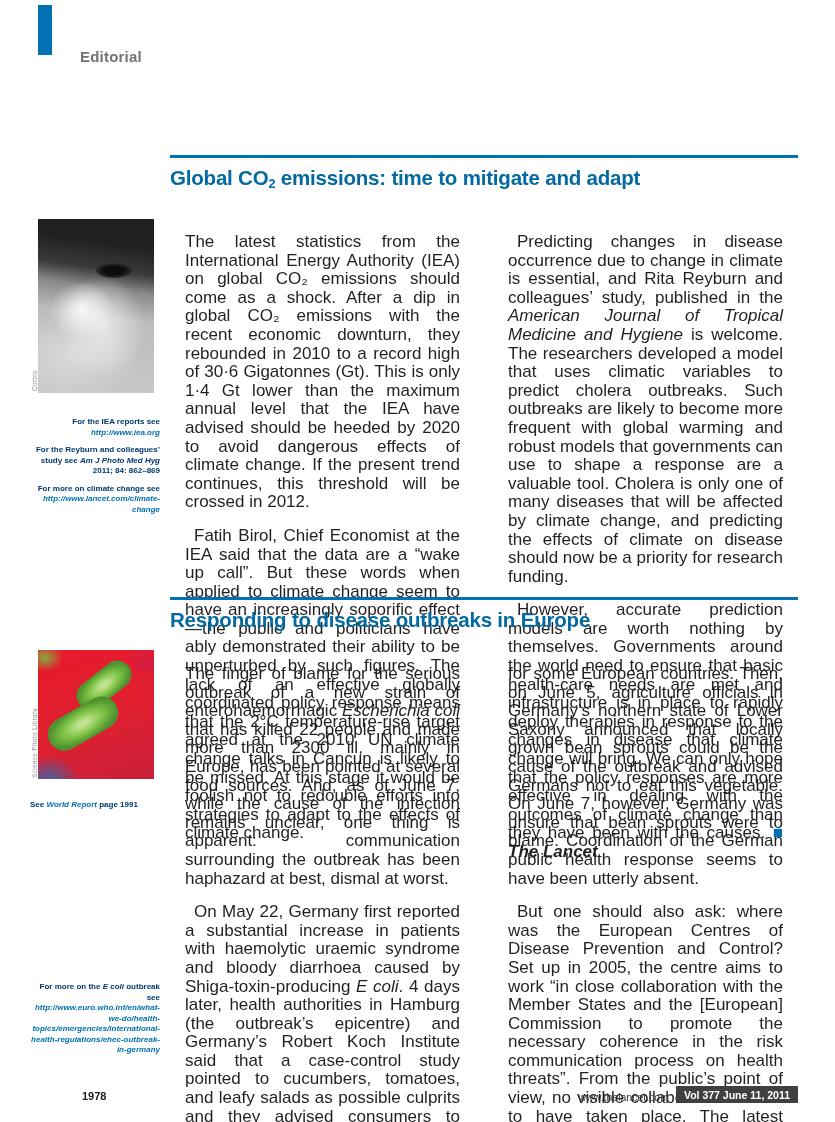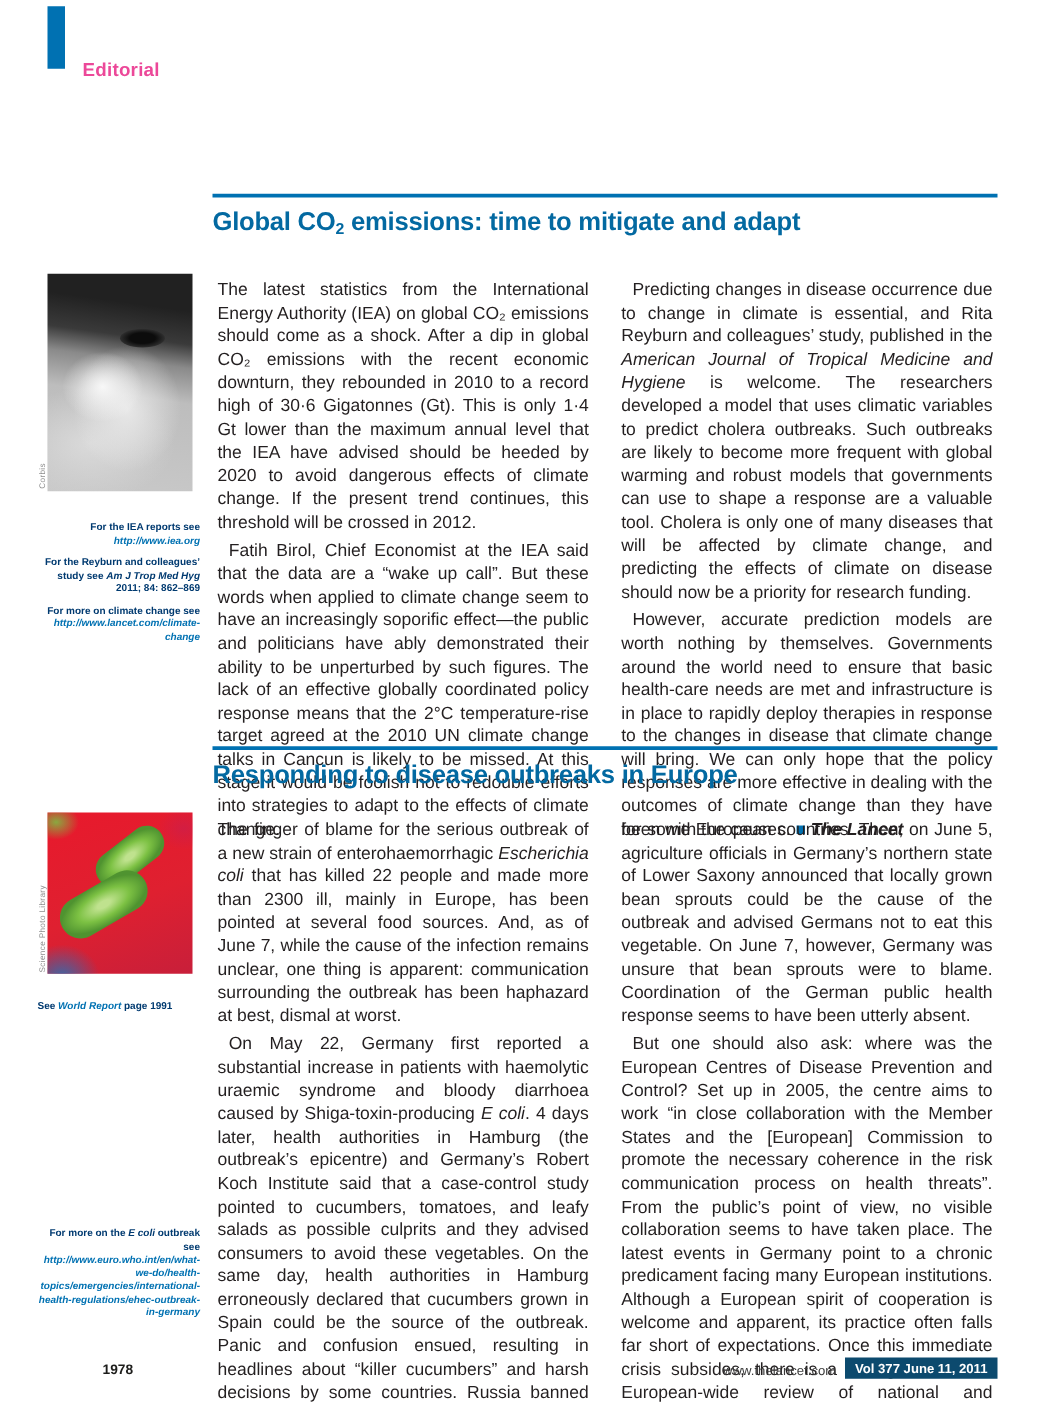--- a/index.html
+++ b/index.html
@@ -2,37 +2,37 @@
 <html><head>
 <meta charset="utf-8">
 <style>
   html,body{margin:0;padding:0;background:#ffffff;}
   .page{
     position:relative;width:835px;height:1122px;background:#ffffff;overflow:hidden;
     font-family:"Liberation Sans","DejaVu Sans",sans-serif;color:#231f20;
   }
   
   .brand-tab{position:absolute;left:38px;top:5px;width:14px;height:50px;background:#0071b2;}
-  .section-label{position:absolute;left:66px;top:48px;margin:0;font-size:15px;font-weight:bold;color:#ec4899;letter-spacing:.2px;}
+  .section-label{position:absolute;left:80px;top:48px;margin:0;font-size:15px;font-weight:bold;color:#737373;letter-spacing:.2px;}
 
   
   .rule{position:absolute;left:170px;width:628px;height:2.5px;background:#0071b2;}
   .rule-a1{top:155px;}
   .rule-a2{top:597px;}
   .title{position:absolute;left:170px;width:628px;margin:0;font-size:20.5px;font-weight:bold;color:#0369a1;letter-spacing:-.2px;}
   .title-a1{top:166px;}
   .title-a2{top:608px;}
 
   
   .col{position:absolute;width:305px;}
   .a1c1{left:170px;top:218px;}
   .a1c2{left:493px;top:218px;}
   .a2c1{left:170px;top:650px;}
   .a2c2{left:493px;top:650px;}
-  .para{margin:4px;font-size:14px;line-height:18.6px;text-align:justify;color:#231f20;}
+  .para{margin:15px;font-size:17px;line-height:18.6px;text-align:justify;color:#231f20;}
   .indent{text-indent:9px;}
 
   
   .seg-t{}
   .seg-i{font-style:italic;}
   .seg-bi{font-style:italic;font-weight:bold;}
   .seg-link{color:#0071b2;font-style:italic;}
   .seg-sq{color:#0071b2;}
   .seg-sub{font-size:62%;position:relative;top:.22em;}
 
@@ -70,41 +70,41 @@
   .notes{position:absolute;left:30px;top:417px;width:130px;text-align:right;}
   .note{margin:0 0 7px 0;font-size:8px;line-height:10.5px;font-weight:bold;color:#003a70;
     overflow-wrap:break-word;}
   .noteWR{position:absolute;left:30px;top:800px;width:130px;text-align:left;}
   .noteEC{position:absolute;left:30px;top:982px;width:130px;text-align:right;}
 
   
   .footer-pagenum{position:absolute;left:38px;top:1090px;font-size:11px;font-weight:bold;color:#1d1d1b;margin-left:44px;}
   .footer-right{position:absolute;right:37px;top:1086px;display:flex;align-items:flex-end;gap:7px;}
   .site{font-size:10.5px;color:#3a3a3a;}
-  .vol{background:#0c4a6e;color:#ffffff;font-weight:bold;font-size:10.5px;padding:2.5px 8px;}
+  .vol{background:#404040;color:#ffffff;font-weight:bold;font-size:10.5px;padding:2.5px 8px;}
 </style>
 </head>
 <body>
 
 <div class="page">
 
   <div class="brand-tab"></div>
   <h2 class="section-label">Editorial</h2>
 
   <div class="rule rule-a1"></div>
   <h1 class="title title-a1"><span class="seg-t">Global CO</span><span class="seg-sub">2</span><span class="seg-t"> emissions: time to mitigate and adapt</span></h1>
 
   <figure class="photo photo1">
     <span class="pipe"></span>
   </figure>
   <span class="credit credit1">Corbis</span>
 
   <div class="notes">
     <p class="note"><span class="seg-t">For the IEA reports see </span><span class="seg-link">http://www.iea.org</span></p>
-    <p class="note"><span class="seg-t">For the Reyburn and colleagues’ study see </span><span class="seg-i">Am J Trop Med Hyg</span><span class="seg-t"> 2011; 84: 862–869</span></p>
+    <p class="note"><span class="seg-t">For the Reyburn and colleagues’ study see </span><span class="seg-i">Am J Photo Med Hyg</span><span class="seg-t"> 2011; 84: 862–869</span></p>
     <p class="note"><span class="seg-t">For more on climate change see </span><span class="seg-link">http://www.lancet.com/climate-change</span></p>
   </div>
 
   <div class="col a1c1">
     <p class="para"><span class="seg-t">The latest statistics from the International Energy Authority (IEA) on global CO₂ emissions should come as a shock. After a dip in global CO₂ emissions with the recent economic downturn, they rebounded in 2010 to a record high of 30·6 Gigatonnes (Gt). This is only 1·4 Gt lower than the maximum annual level that the IEA have advised should be heeded by 2020 to avoid dangerous effects of climate change. If the present trend continues, this threshold will be crossed in 2012.</span></p>
     <p class="para indent"><span class="seg-t">Fatih Birol, Chief Economist at the IEA said that the data are a “wake up call”. But these words when applied to climate change seem to have an increasingly soporific effect—the public and politicians have ably demonstrated their ability to be unperturbed by such figures. The lack of an effective globally coordinated policy response means that the 2°C temperature-rise target agreed at the 2010 UN climate change talks in Cancun is likely to be missed. At this stage it would be foolish not to redouble efforts into strategies to adapt to the effects of climate change.</span></p>
   </div>
   <div class="col a1c2">
     <p class="para indent"><span class="seg-t">Predicting changes in disease occurrence due to change in climate is essential, and Rita Reyburn and colleagues’ study, published in the </span><span class="seg-i">American Journal of Tropical Medicine and Hygiene</span><span class="seg-t"> is welcome. The researchers developed a model that uses climatic variables to predict cholera outbreaks. Such outbreaks are likely to become more frequent with global warming and robust models that governments can use to shape a response are a valuable tool. Cholera is only one of many diseases that will be affected by climate change, and predicting the effects of climate on disease should now be a priority for research funding.</span></p>
     <p class="para indent"><span class="seg-t">However, accurate prediction models are worth nothing by themselves. Governments around the world need to ensure that basic health-care needs are met and infrastructure is in place to rapidly deploy therapies in response to the changes in disease that climate change will bring. We can only hope that the policy responses are more effective in dealing with the outcomes of climate change than they have been with the causes. </span><span class="seg-sq">■ </span><span class="seg-bi">The Lancet</span></p>

